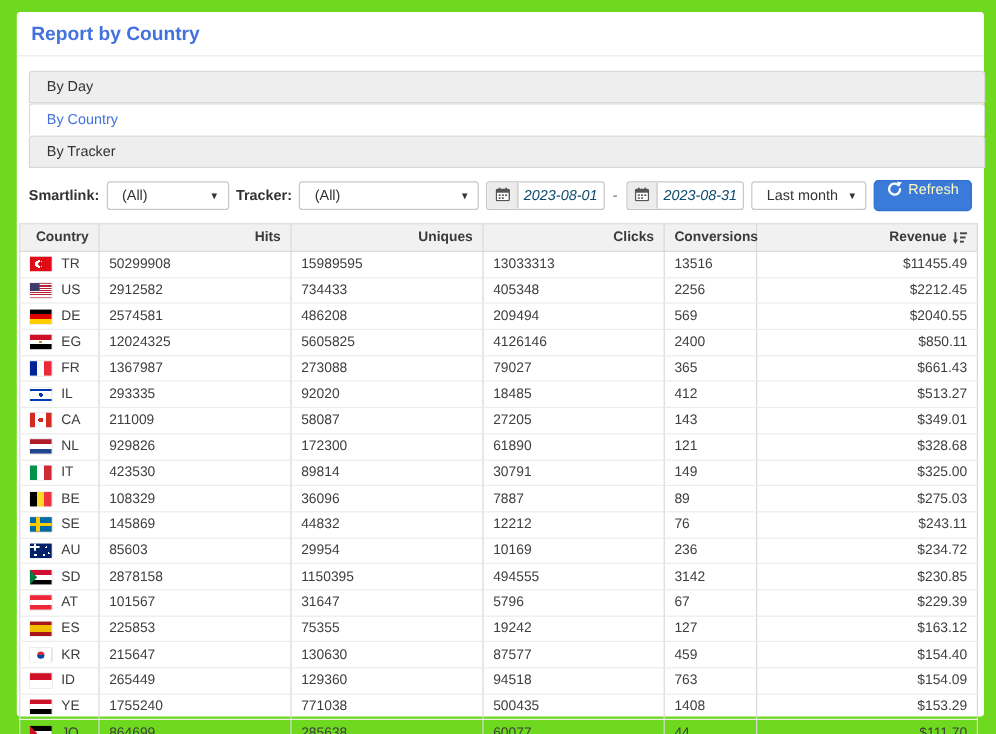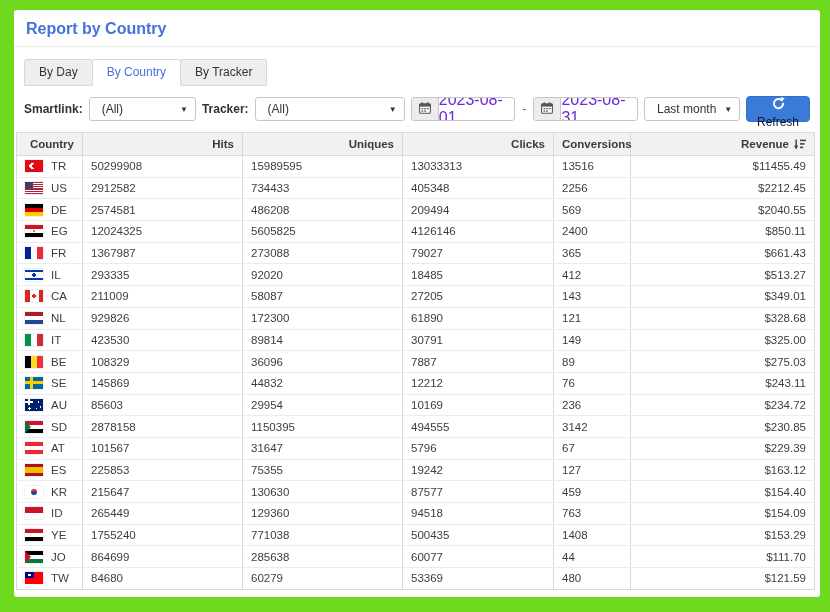--- a/index.html
+++ b/index.html
@@ -24,20 +24,21 @@
   .page-title {
     margin: 0;
     font-size: 16px;
     font-weight: bold;
     color: #4372de;
   }
   
   .tabs {
     display: flex;
     margin: 12px 0 10px 10px;
+    flex-direction: column;
   }
   .tab {
     padding: 5px 14px 6px;
     font-size: 12px;
     color: #333;
     background: #eeeeee;
     border: 1px solid #d8d8d8;
     border-radius: 3px 3px 0 0;
     margin-right: -1px;
     cursor: pointer;
@@ -89,37 +90,35 @@
   .calbtn {
     width: 27px;
     background: #ececec;
     border-right: 1px solid #c7c7c7;
     display: flex; align-items: center; justify-content: center;
     cursor: pointer;
   }
   .dateval {
     width: 78px;
     display: flex; align-items: center; justify-content: center;
-    font-size: 16px; color: #6d28d9;
+    font-size: 12px; color: #0c4a6e; font-style: italic;
   }
   .range-dash { color: #666; padding: 0 1px; }
   .refresh-btn {
     display: flex;
-    align-items: center;
     gap: 5px;
     background: #3a7bd9;
     border: 1px solid #2e6fd0;
     border-radius: 4px;
-    color: #0f172a;
+    color: #fef9c3;
     font-size: 12px;
     height: 26px;
     padding: 0 10px;
     cursor: pointer;
     white-space: nowrap;
-    flex-direction: column;
   }
   
   table.report {
     border-collapse: collapse;
     table-layout: fixed;
     width: 798px;
     margin: 0 6px 0 2px;
     font-size: 11.5px;
     color: #3d3d3d;
   }

